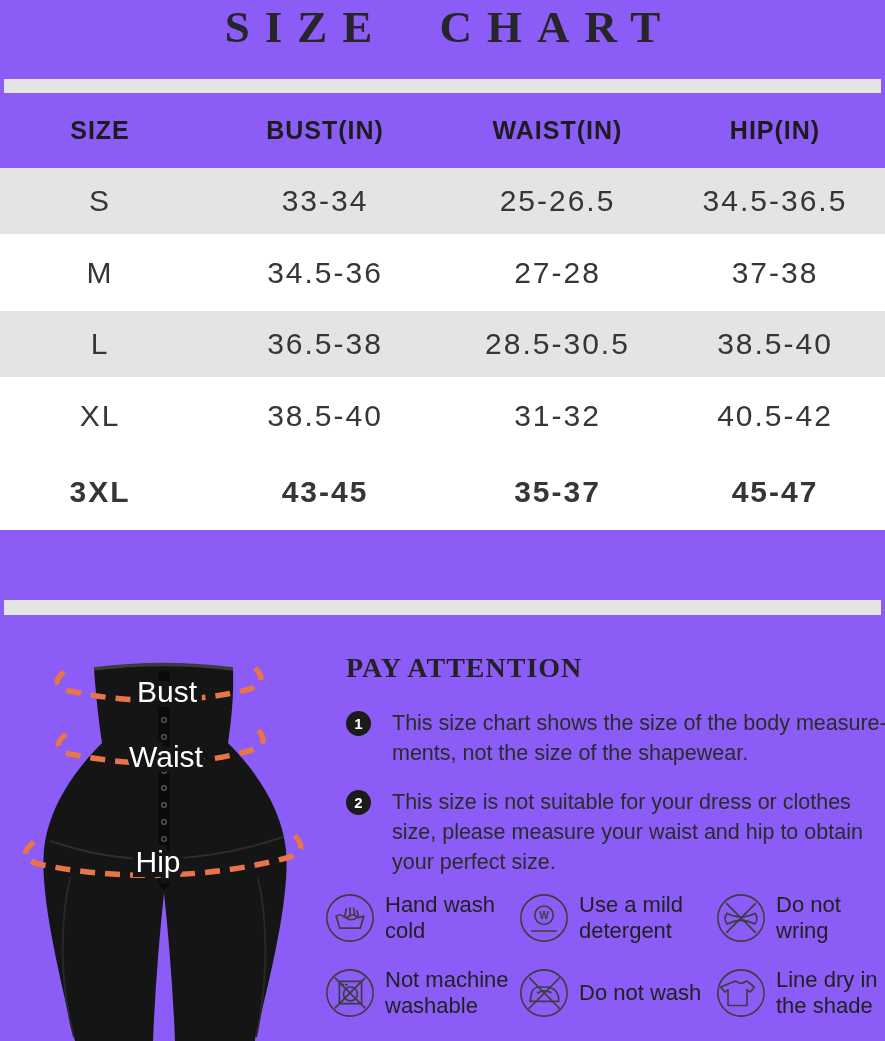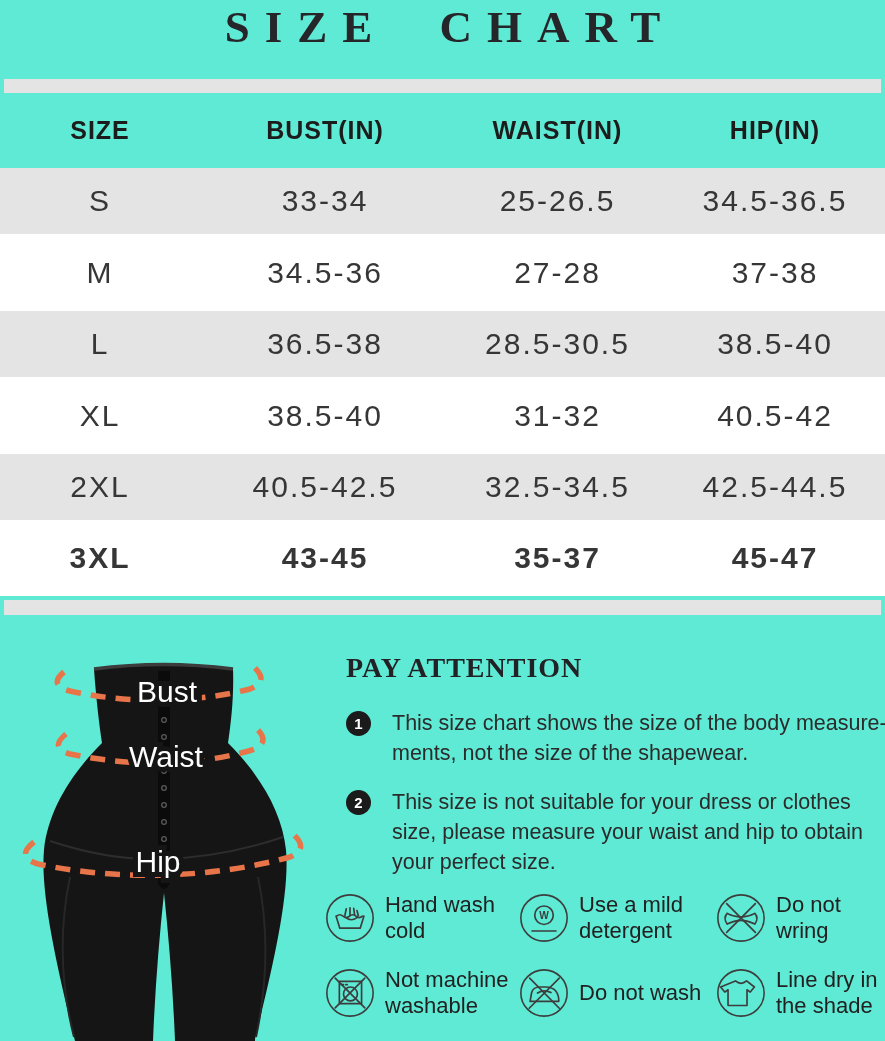--- a/index.html
+++ b/index.html
@@ -1,19 +1,19 @@
 <!DOCTYPE html>
 <html><head>
 <meta charset="utf-8">
 <style>
   * { margin:0; padding:0; box-sizing:border-box; }
   html,body { background:#ffffff; }
   .page {
     position:relative; width:885px; height:1041px; margin:0 auto;
-    background:#5eead4; overflow:hidden;
+    background:#8b5cf6; overflow:hidden;
     font-family:"Liberation Sans","DejaVu Sans",sans-serif; color:#303030;
   }
   
   .title {
     position:absolute; top:1px; left:0; right:0; text-align:center;
     font-family:"Liberation Serif","DejaVu Serif",serif;
     font-weight:700; font-size:45px; letter-spacing:15px; word-spacing:26px;
     padding-left:15px; color:#26262a;
   }
   
@@ -95,26 +95,20 @@
       <div class="c0">L</div>
       <div class="c1">36.5-38</div>
       <div class="c2">28.5-30.5</div>
       <div class="c3">38.5-40</div>
     </div>
     <div class="trow data tr-white">
       <div class="c0">XL</div>
       <div class="c1">38.5-40</div>
       <div class="c2">31-32</div>
       <div class="c3">40.5-42</div>
-    </div>
-    <div class="trow data tr-gray">
-      <div class="c0">2XL</div>
-      <div class="c1">40.5-42.5</div>
-      <div class="c2">32.5-34.5</div>
-      <div class="c3">42.5-44.5</div>
     </div>
     <div class="trow data tr-white last">
       <div class="c0">3XL</div>
       <div class="c1">43-45</div>
       <div class="c2">35-37</div>
       <div class="c3">45-47</div>
     </div>
   </div>
 
   <div class="figure-wrap">

